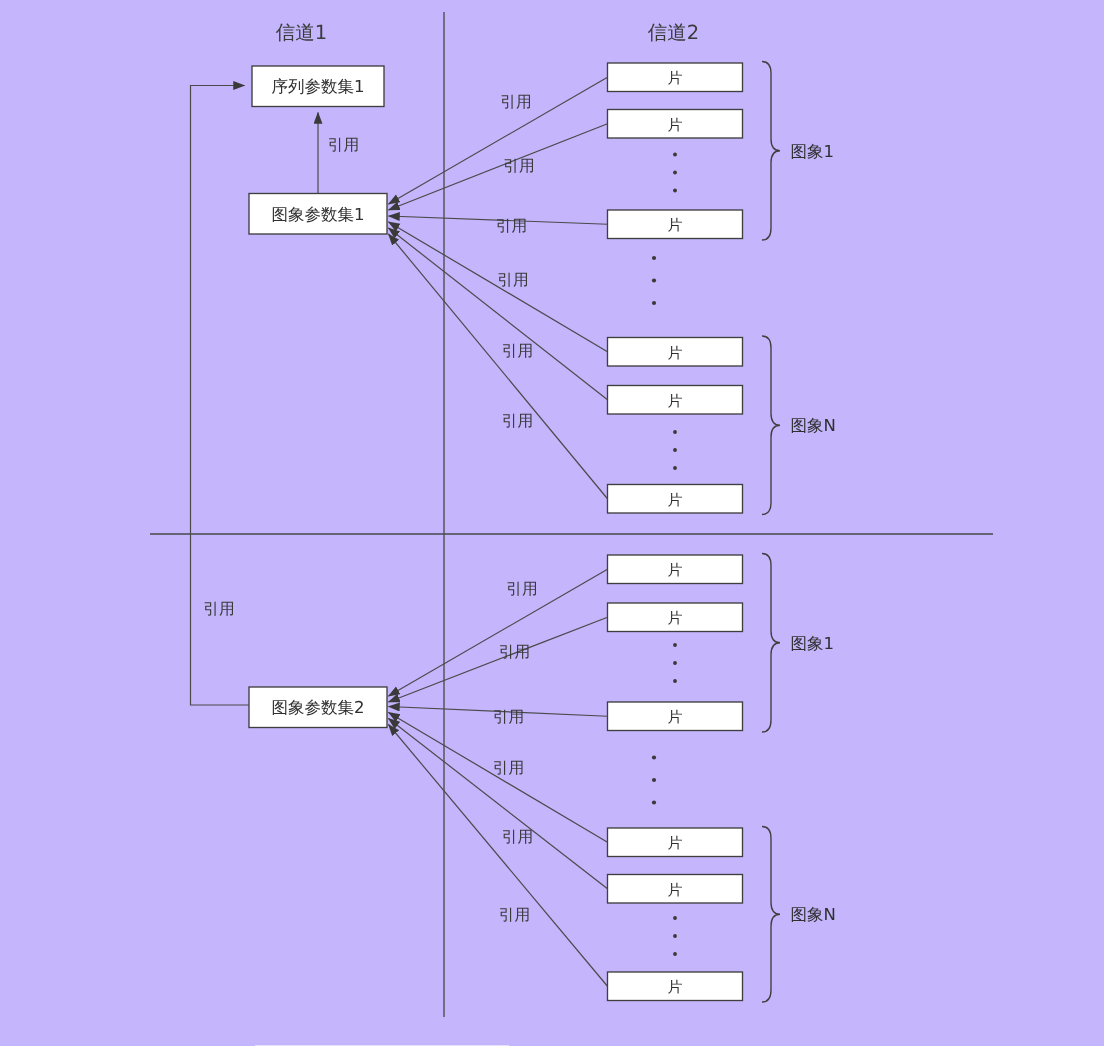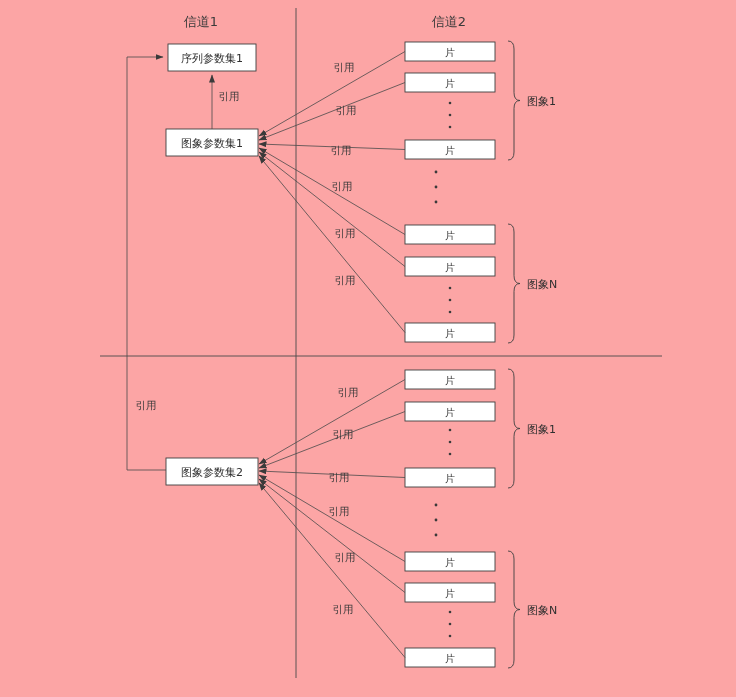--- a/index.html
+++ b/index.html
@@ -8,21 +8,21 @@
     background: #ffffff;
     width: 736px;
     height: 697px;
     overflow: hidden;
     font-family: "DejaVu Sans", "Liberation Sans", sans-serif;
   }
   .stage {
     position: relative;
     width: 736px;
     height: 697px;
-    background: #fca5a5;
+    background: #c4b5fd;
   }
   svg { display: block; }
   .box {
     fill: #ffffff;
     stroke: #3f3f3f;
     stroke-width: 0.9;
   }
   .divider {
     stroke: #4a4a4a;
     stroke-width: 0.9;

